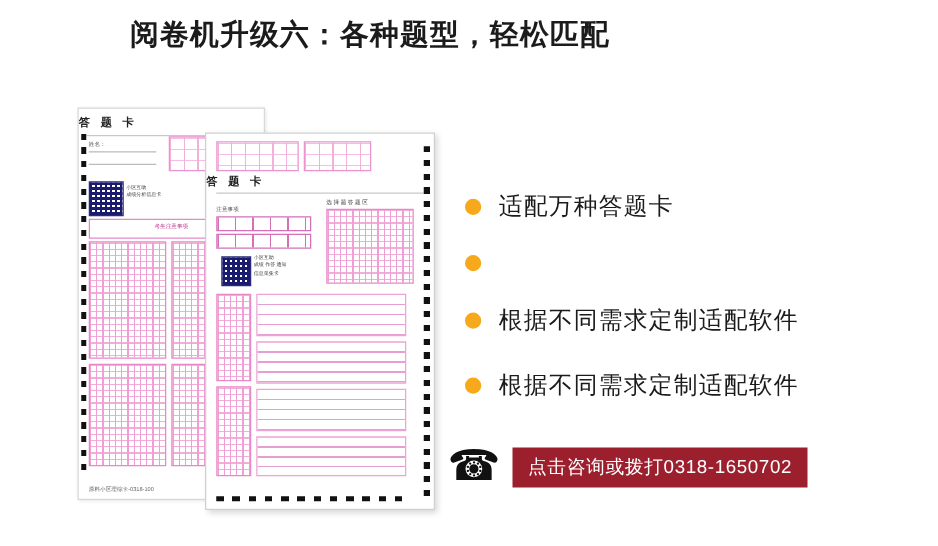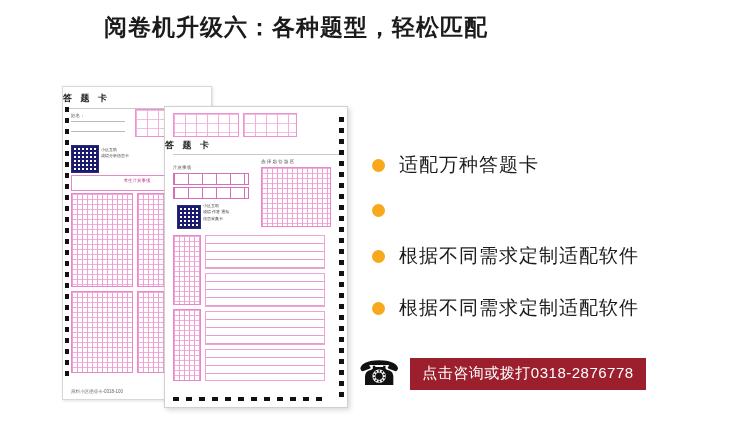--- a/index.html
+++ b/index.html
@@ -269,16 +269,16 @@
       <span class="bullet-text">根据不同需求定制适配软件</span>
     </div>
     <div class="bullet-item">
       <span class="bullet-dot"></span>
       <span class="bullet-text">根据不同需求定制适配软件</span>
     </div>
   </div>
 
   <div class="cta">
     <span class="phone-icon">☎</span>
-    <span class="cta-banner">点击咨询或拨打0318-2876778</span>
+    <span class="cta-banner">点击咨询或拨打0318-1650702</span>
   </div>
 
 </div>
 
 </body></html>

